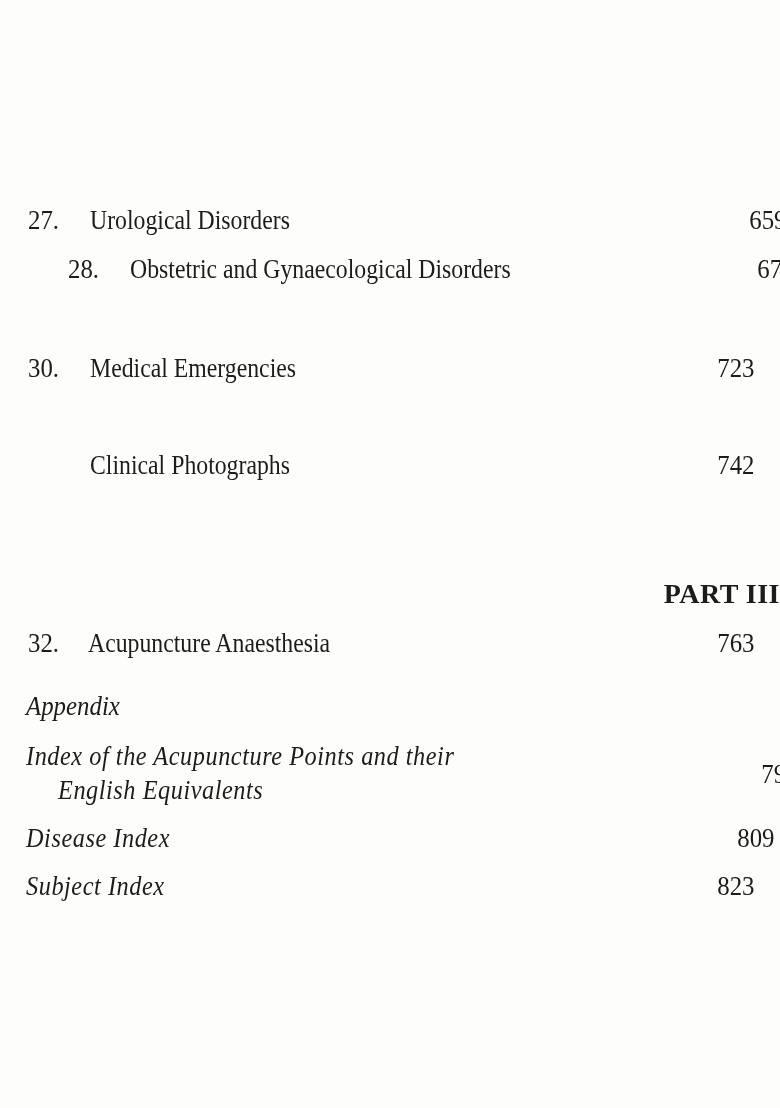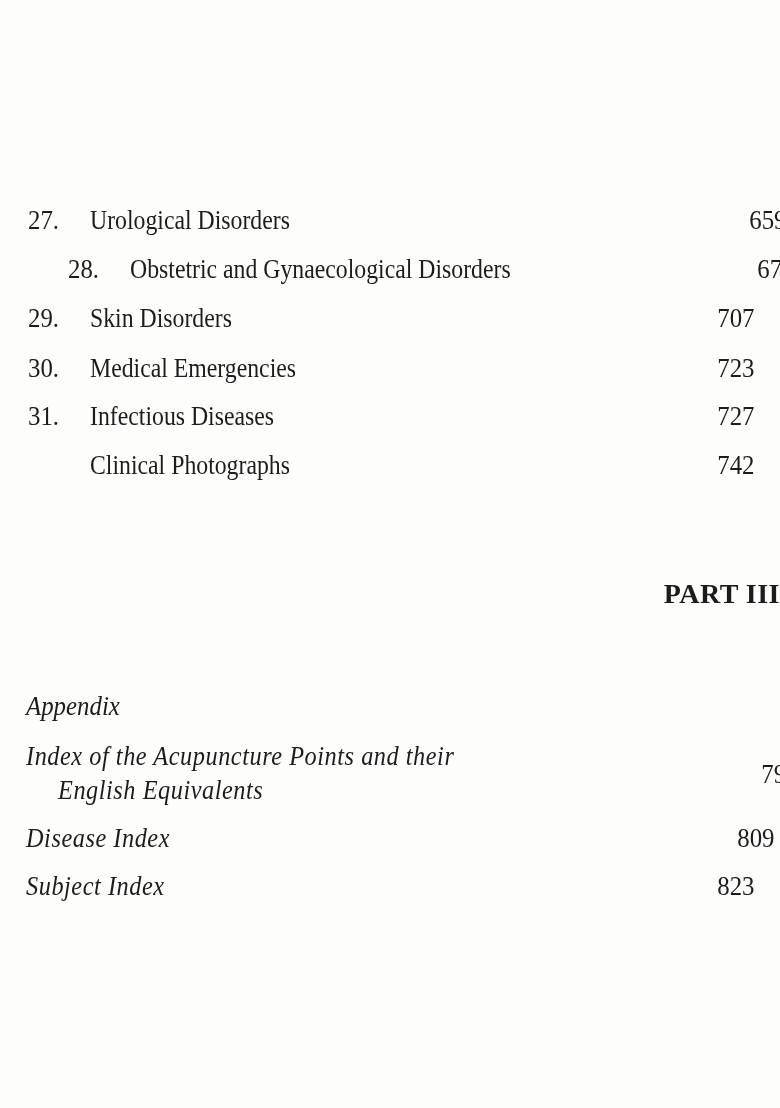--- a/index.html
+++ b/index.html
@@ -104,46 +104,41 @@
       <span class="page-no">659</span>
     </span>
   </div>
 
   <div class="row" style="top:249px;margin-left:40px;">
     <span class="num">28.</span>
     <span class="title">Obstetric and Gynaecological Disorders</span>
     <span class="page-no">672</span>
   </div>
 
-  <div class="row" style="top:298px;">
-    <span class="num">29.</span>
-    <span class="title">Skin Disorders</span>
-    <span class="page-no">707</span>
-  </div>
 
   <div class="row" style="top:348px;">
     <span class="num">30.</span>
     <span class="title">Medical Emergencies</span>
     <span class="page-no">723</span>
   </div>
 
-  <div class="row" style="top:396px;">
-    <span class="num">31.</span>
-    <span class="title">Infectious Diseases</span>
-    <span class="page-no">727</span>
-  </div>
 
   <div class="row" style="top:445px;">
     <span class="title">Clinical Photographs</span>
     <span class="page-no">742</span>
   </div>
 
 
   <div class="part-heading">PART III</div>
 
+  <div class="row" style="top:623px;">
+    <span class="num">32.</span>
+    <span class="title" style="left:88px;">Acupuncture Anaesthesia</span>
+    <span class="page-no">763</span>
+  </div>
 
   <div class="appx-label" style="top:686px;">Appendix</div>
 
   <div>
     <div class="appx-line" style="left:26px; top:738px;">Index of the Acupuncture Points and their</div>
     <div class="appx-line" style="left:58px; top:772px;">English Equivalents</div>
     <div class="row" style="top:754px;padding-left:44px;">
       <span class="page-no">791</span>
     </div>
   </div>

